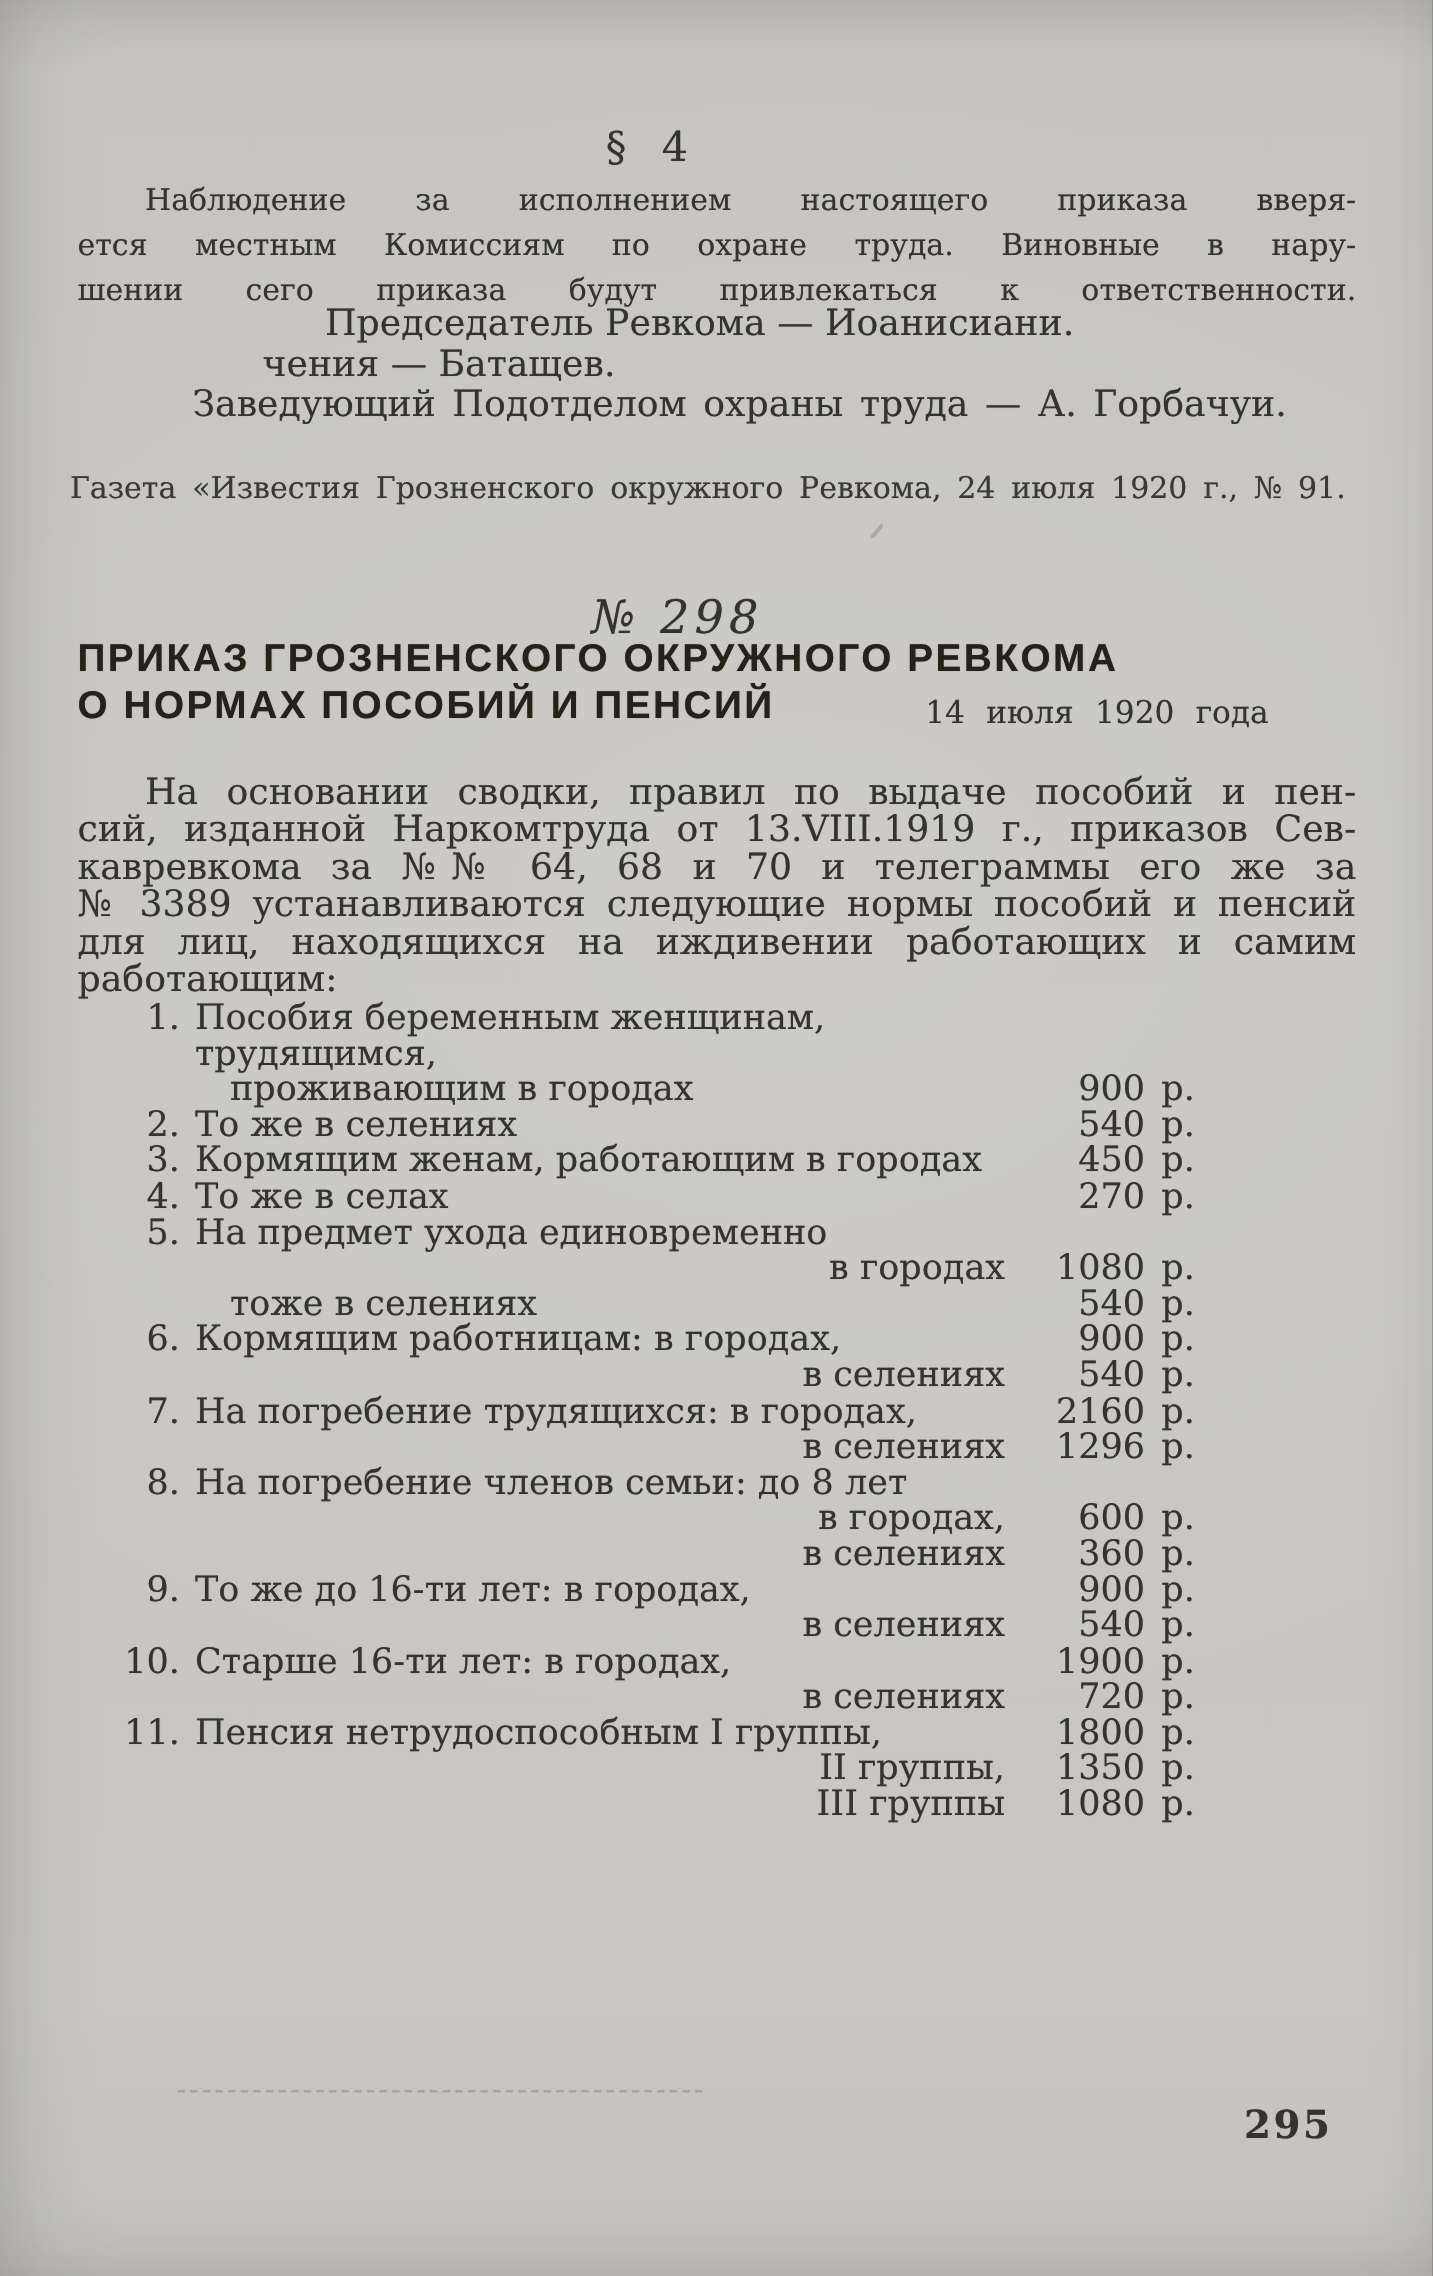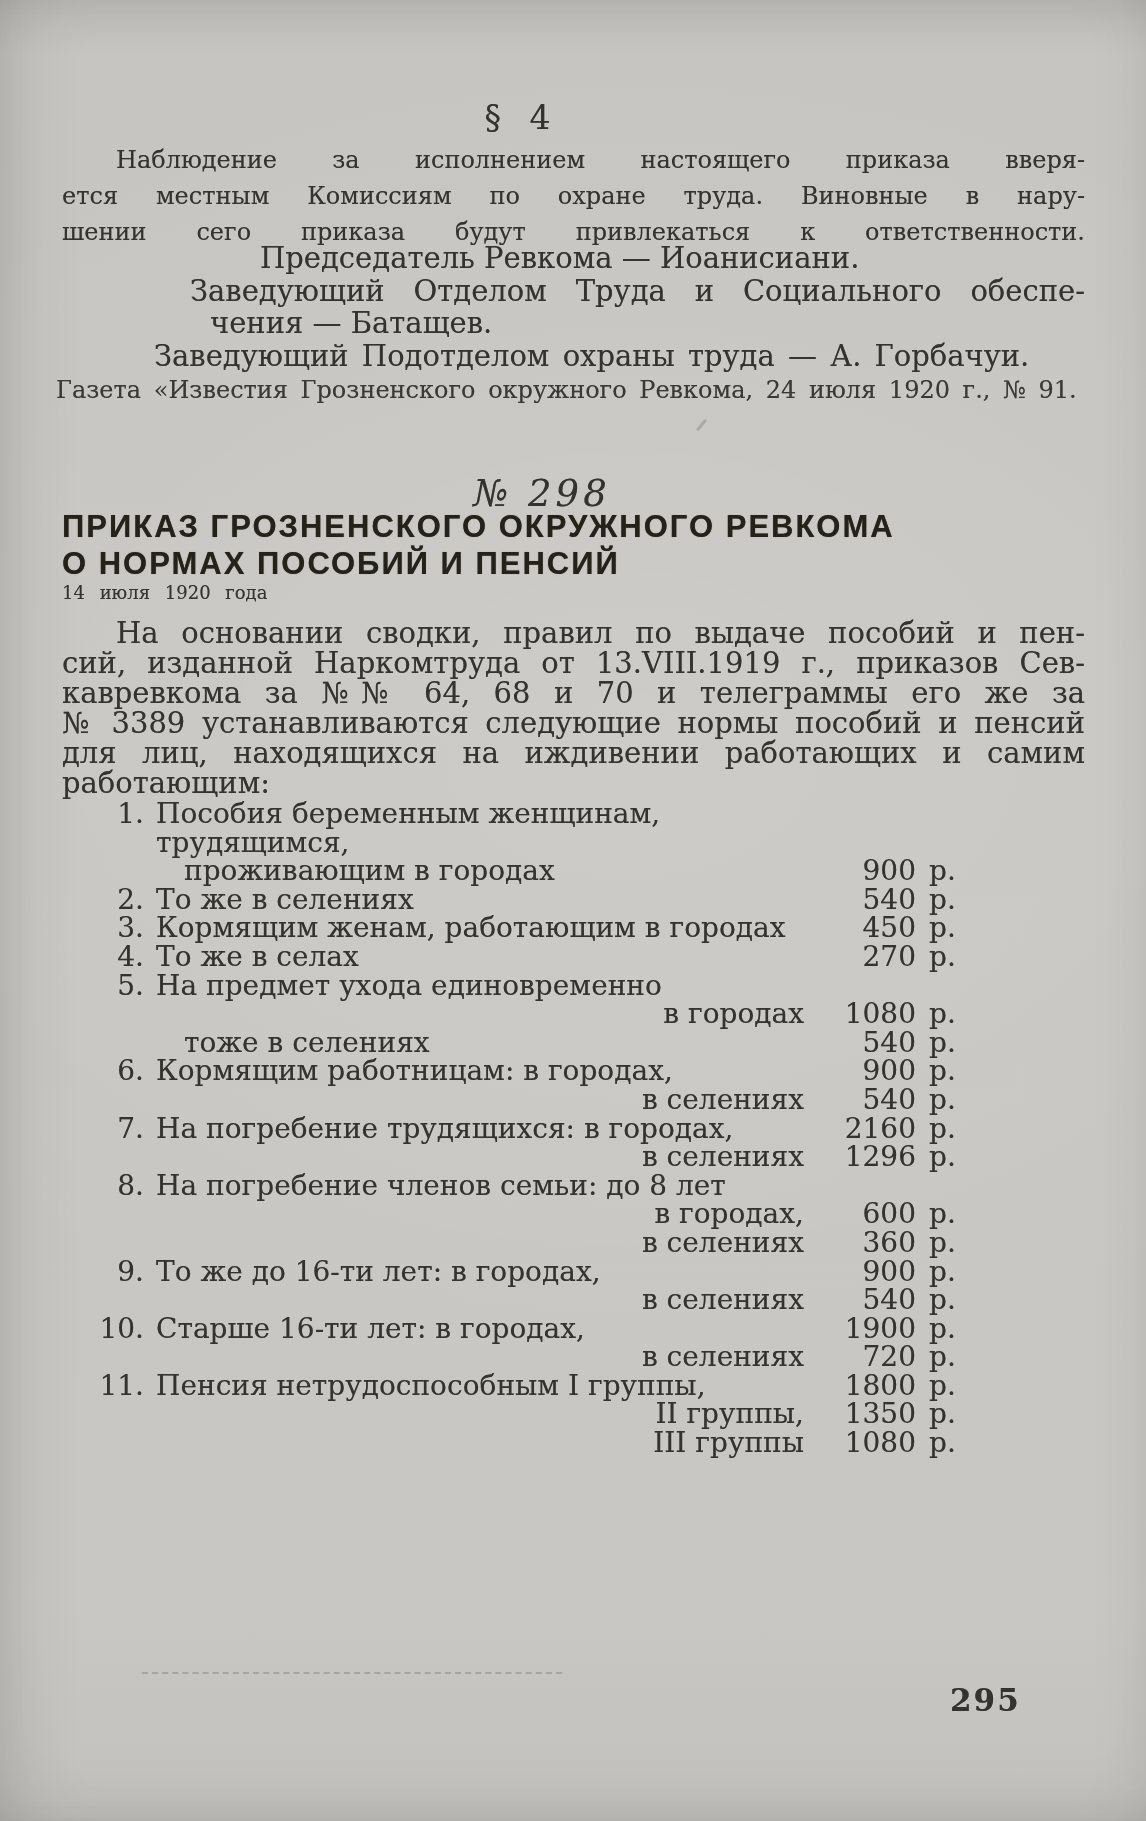--- a/index.html
+++ b/index.html
@@ -36,52 +36,51 @@
 
   .order-number{top:472px;left:62px;width:960px;text-align:center;font-style:italic;font-size:37px;letter-spacing:4px;}
 
   .order-title{
     top:508px;left:62px;width:960px;text-align:left;
     font-family:"Liberation Sans", sans-serif;font-weight:700;
     font-size:31px;line-height:37px;letter-spacing:2px;color:#242219;
     text-shadow:0 0 .7px rgba(36,34,25,.55);
   }
 
-  .order-date{top:582px;left:62px;width:953px;font-size:18px;word-spacing:9px;}
+  .order-date{top:555px;left:62px;width:953px;text-align:right;font-size:25px;word-spacing:9px;}
 
   .benefits{top:800px;left:60px;width:900px;font-size:28px;line-height:28.6px;}
   .brow{display:flex;align-items:baseline;}
   .brow .num{flex:0 0 96px;box-sizing:border-box;text-align:right;padding-right:12px;}
   .brow .spacer{flex:1 1 auto;}
   .brow .amount{flex:0 0 96px;text-align:right;}
   .brow .unit{flex:0 0 44px;box-sizing:border-box;padding-left:13px;}
   .brow.lv-wrap .text{padding-left:28px;}
   .brow.lv-sub .text{margin-left:auto;padding-right:16px;}
 
   .artifact-line{position:absolute;top:1672px;left:142px;width:420px;height:0;border-top:2px dashed rgba(74,72,62,.25);}
   .speck{position:absolute;width:3px;height:14px;background:rgba(80,78,68,.25);transform:rotate(40deg);border-radius:2px;}
 
-  .page-number{position:absolute;top:1682px;left:950px;width:116px;text-align:left;font-size:31px;font-weight:700;letter-spacing:2px;}
+  .page-number{position:absolute;top:1682px;left:950px;width:116px;text-align:right;font-size:31px;font-weight:700;letter-spacing:2px;}
 </style>
 </head>
 <body>
 
 <div class="page">
 
   <div class="abs section-heading">§ 4</div>
 
   <div class="abs para1">
     <div class="jline firstline">Наблюдение за исполнением настоящего приказа вверя-</div>
     <div class="jline">ется местным Комиссиям по охране труда. Виновные в нару-</div>
     <div class="jline">шении сего приказа будут привлекаться к ответственности.</div>
   </div>
 
   <div class="abs signatures">
     <div class="sig-0">Председатель Ревкома — Иоанисиани.</div>
-    <div class="sig-1">Заведующий Отделом Труда и Социального обеспе-</div>
     <div class="sig-2">чения — Батащев.</div>
     <div class="sig-3">Заведующий Подотделом охраны труда — А. Горбачуи.</div>
   </div>
 
   <div class="abs source-line">Газета «Известия Грозненского окружного Ревкома, 24 июля 1920 г., № 91.</div>
 
   <div class="abs order-number">№ 298</div>
 
   <div class="abs order-title">
     <div>ПРИКАЗ ГРОЗНЕНСКОГО ОКРУЖНОГО РЕВКОМА</div>

